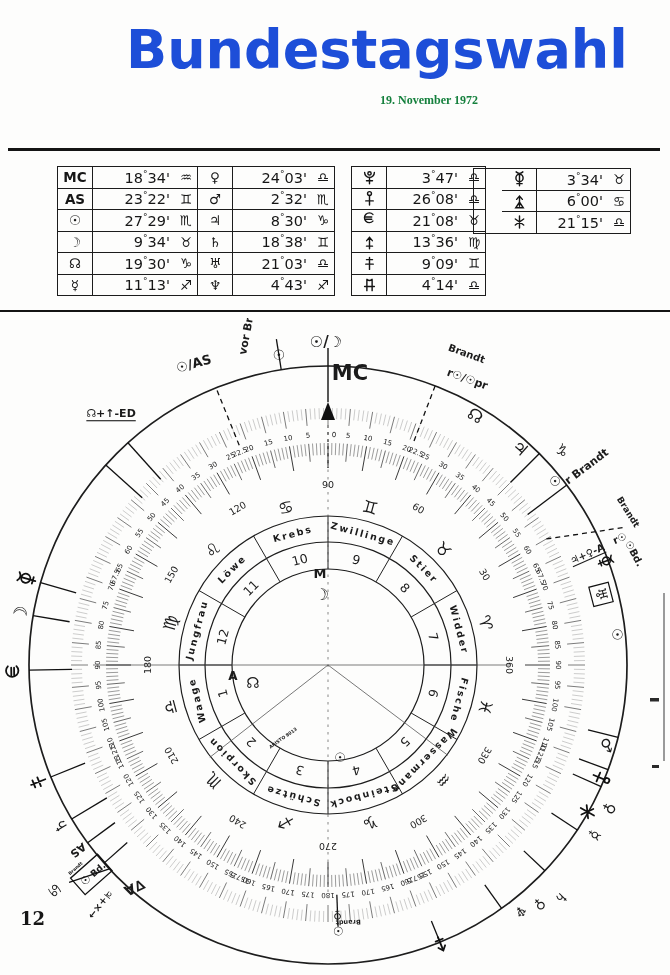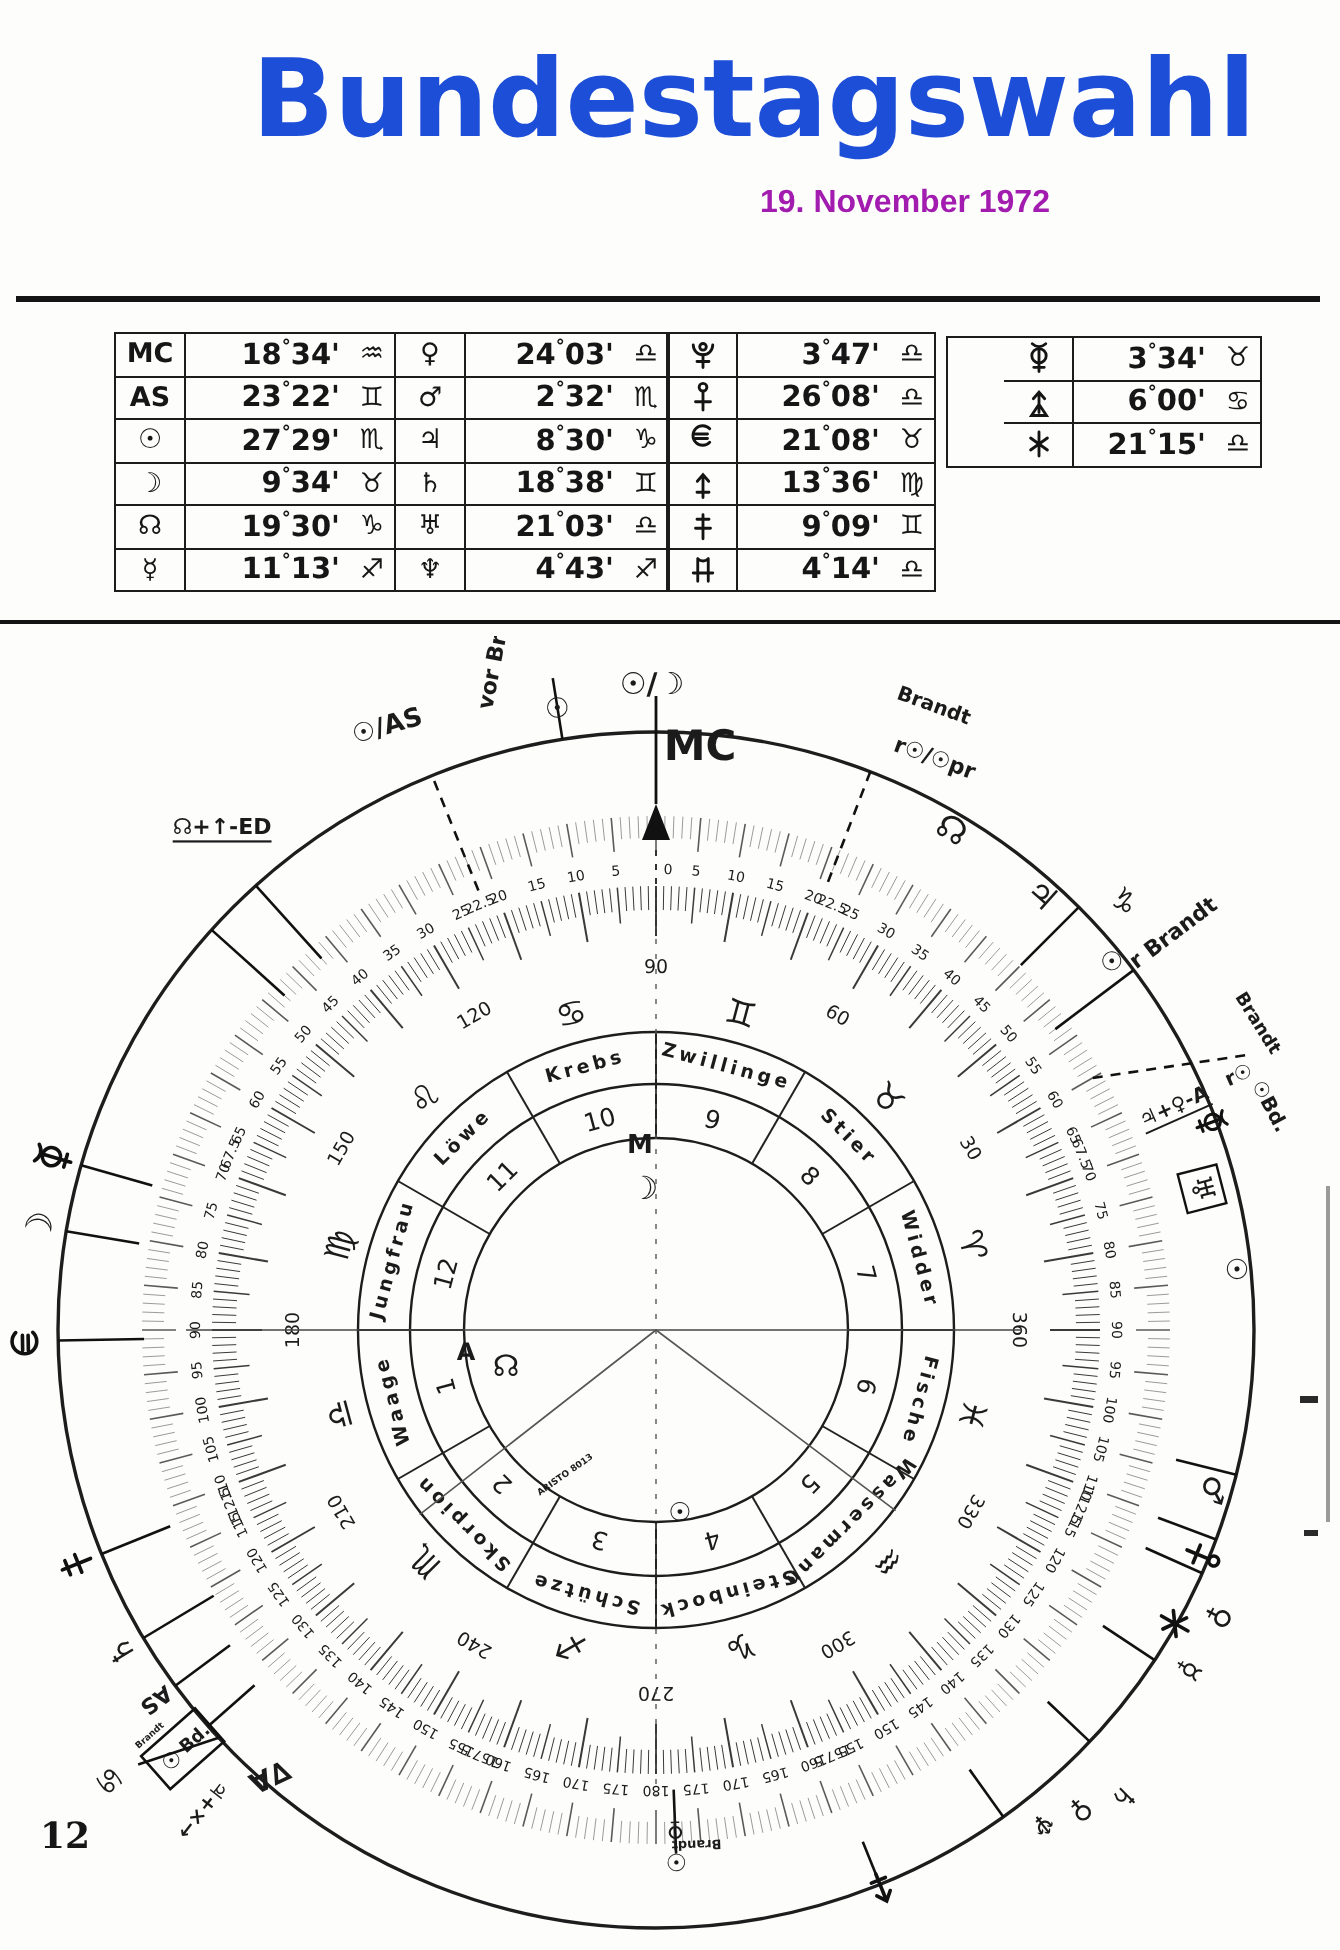--- a/index.html
+++ b/index.html
@@ -1,33 +1,33 @@
 <!DOCTYPE html>
 <html><head>
 <meta charset="utf-8">
 <style>
   html,body{margin:0;padding:0;}
   body{width:670px;height:975px;position:relative;background:#fdfdfc;
        font-family:"DejaVu Sans",sans-serif;color:#161616;overflow:hidden;}
   #title{position:absolute;left:126px;top:18px;font-size:54px;font-weight:bold;
          letter-spacing:0px;font-family:"DejaVu Sans",sans-serif;color:#1d4ed8;}
-  #date{position:absolute;left:380px;top:93px;font-size:16px;font-weight:bold;
-        font-family:Liberation Sans, sans-serif;color:#a21caf;}
+  #date{position:absolute;left:380px;top:93px;font-size:12px;font-weight:bold;
+        font-family:Liberation Serif, serif;color:#15803d;}
   .rule{position:absolute;background:#141414;}
   #rule1{left:8px;top:148px;width:652px;height:3px;}
   #rule2{left:0px;top:310px;width:670px;height:2px;}
   #pagenum{position:absolute;left:20px;top:908px;font-size:18px;font-weight:bold;
            font-family:"DejaVu Serif",serif;}
   #edgeline{position:absolute;right:5px;top:593px;width:2px;height:168px;background:#9a9a9a;}
   .ptable{position:absolute;border:1.7px solid #1c1c1c;background:transparent;}
   .trow{display:flex;border-top:1.4px solid #1c1c1c;height:20.5px;align-items:center;}
   .trow:first-child{border-top:none;}
   .cbody{width:34px;border-right:1.4px solid #1c1c1c;align-self:stretch;display:flex;
          align-items:center;justify-content:center;font-size:13.5px;font-weight:bold;}
-  .cval{flex:1;display:flex;align-items:center;padding:0 5px 0 2px;font-size:14.5px;font-weight:bold;}
+  .cval{flex:1;display:flex;align-items:center;padding:0 5px 0 2px;font-size:14.5px;font-weight:normal;}
   .cdeg{flex:1;text-align:right;white-space:nowrap;}
   .degmark{font-size:9px;vertical-align:6px;}
   .csign{width:22px;text-align:right;font-size:13.5px;}
   .gsvg{display:inline-block;vertical-align:middle;}
   #dialwrap{position:absolute;left:0;top:318px;width:670px;height:657px;}
   svg text{fill:#1b1b1b;}
 </style>
 </head>
 <body>
 
@@ -117,21 +117,21 @@
         </span>
       </div>
       <div class="trow">
         <span class="cbody">♆</span>
         <span class="cval">
           <span class="cdeg">4<span class="degmark">°</span>43'</span>
           <span class="csign">♐</span>
         </span>
       </div>
     </div>
-    <div class="ptable" style="left: 333px; top: 166px; width: 133px;">
+    <div class="ptable" style="left: 351px; top: 166px; width: 133px;">
       <div class="trow">
         <span class="cbody">
           <svg class="gsvg" width="15" height="18" viewBox="0 0 20 24">
             <use href="#g-pluto" style="stroke:#141414;stroke-width:1.9;fill:none;stroke-linecap:round"></use>
           </svg>
         </span>
         <span class="cval">
           <span class="cdeg">3<span class="degmark">°</span>47'</span>
           <span class="csign">♎</span>
         </span>

